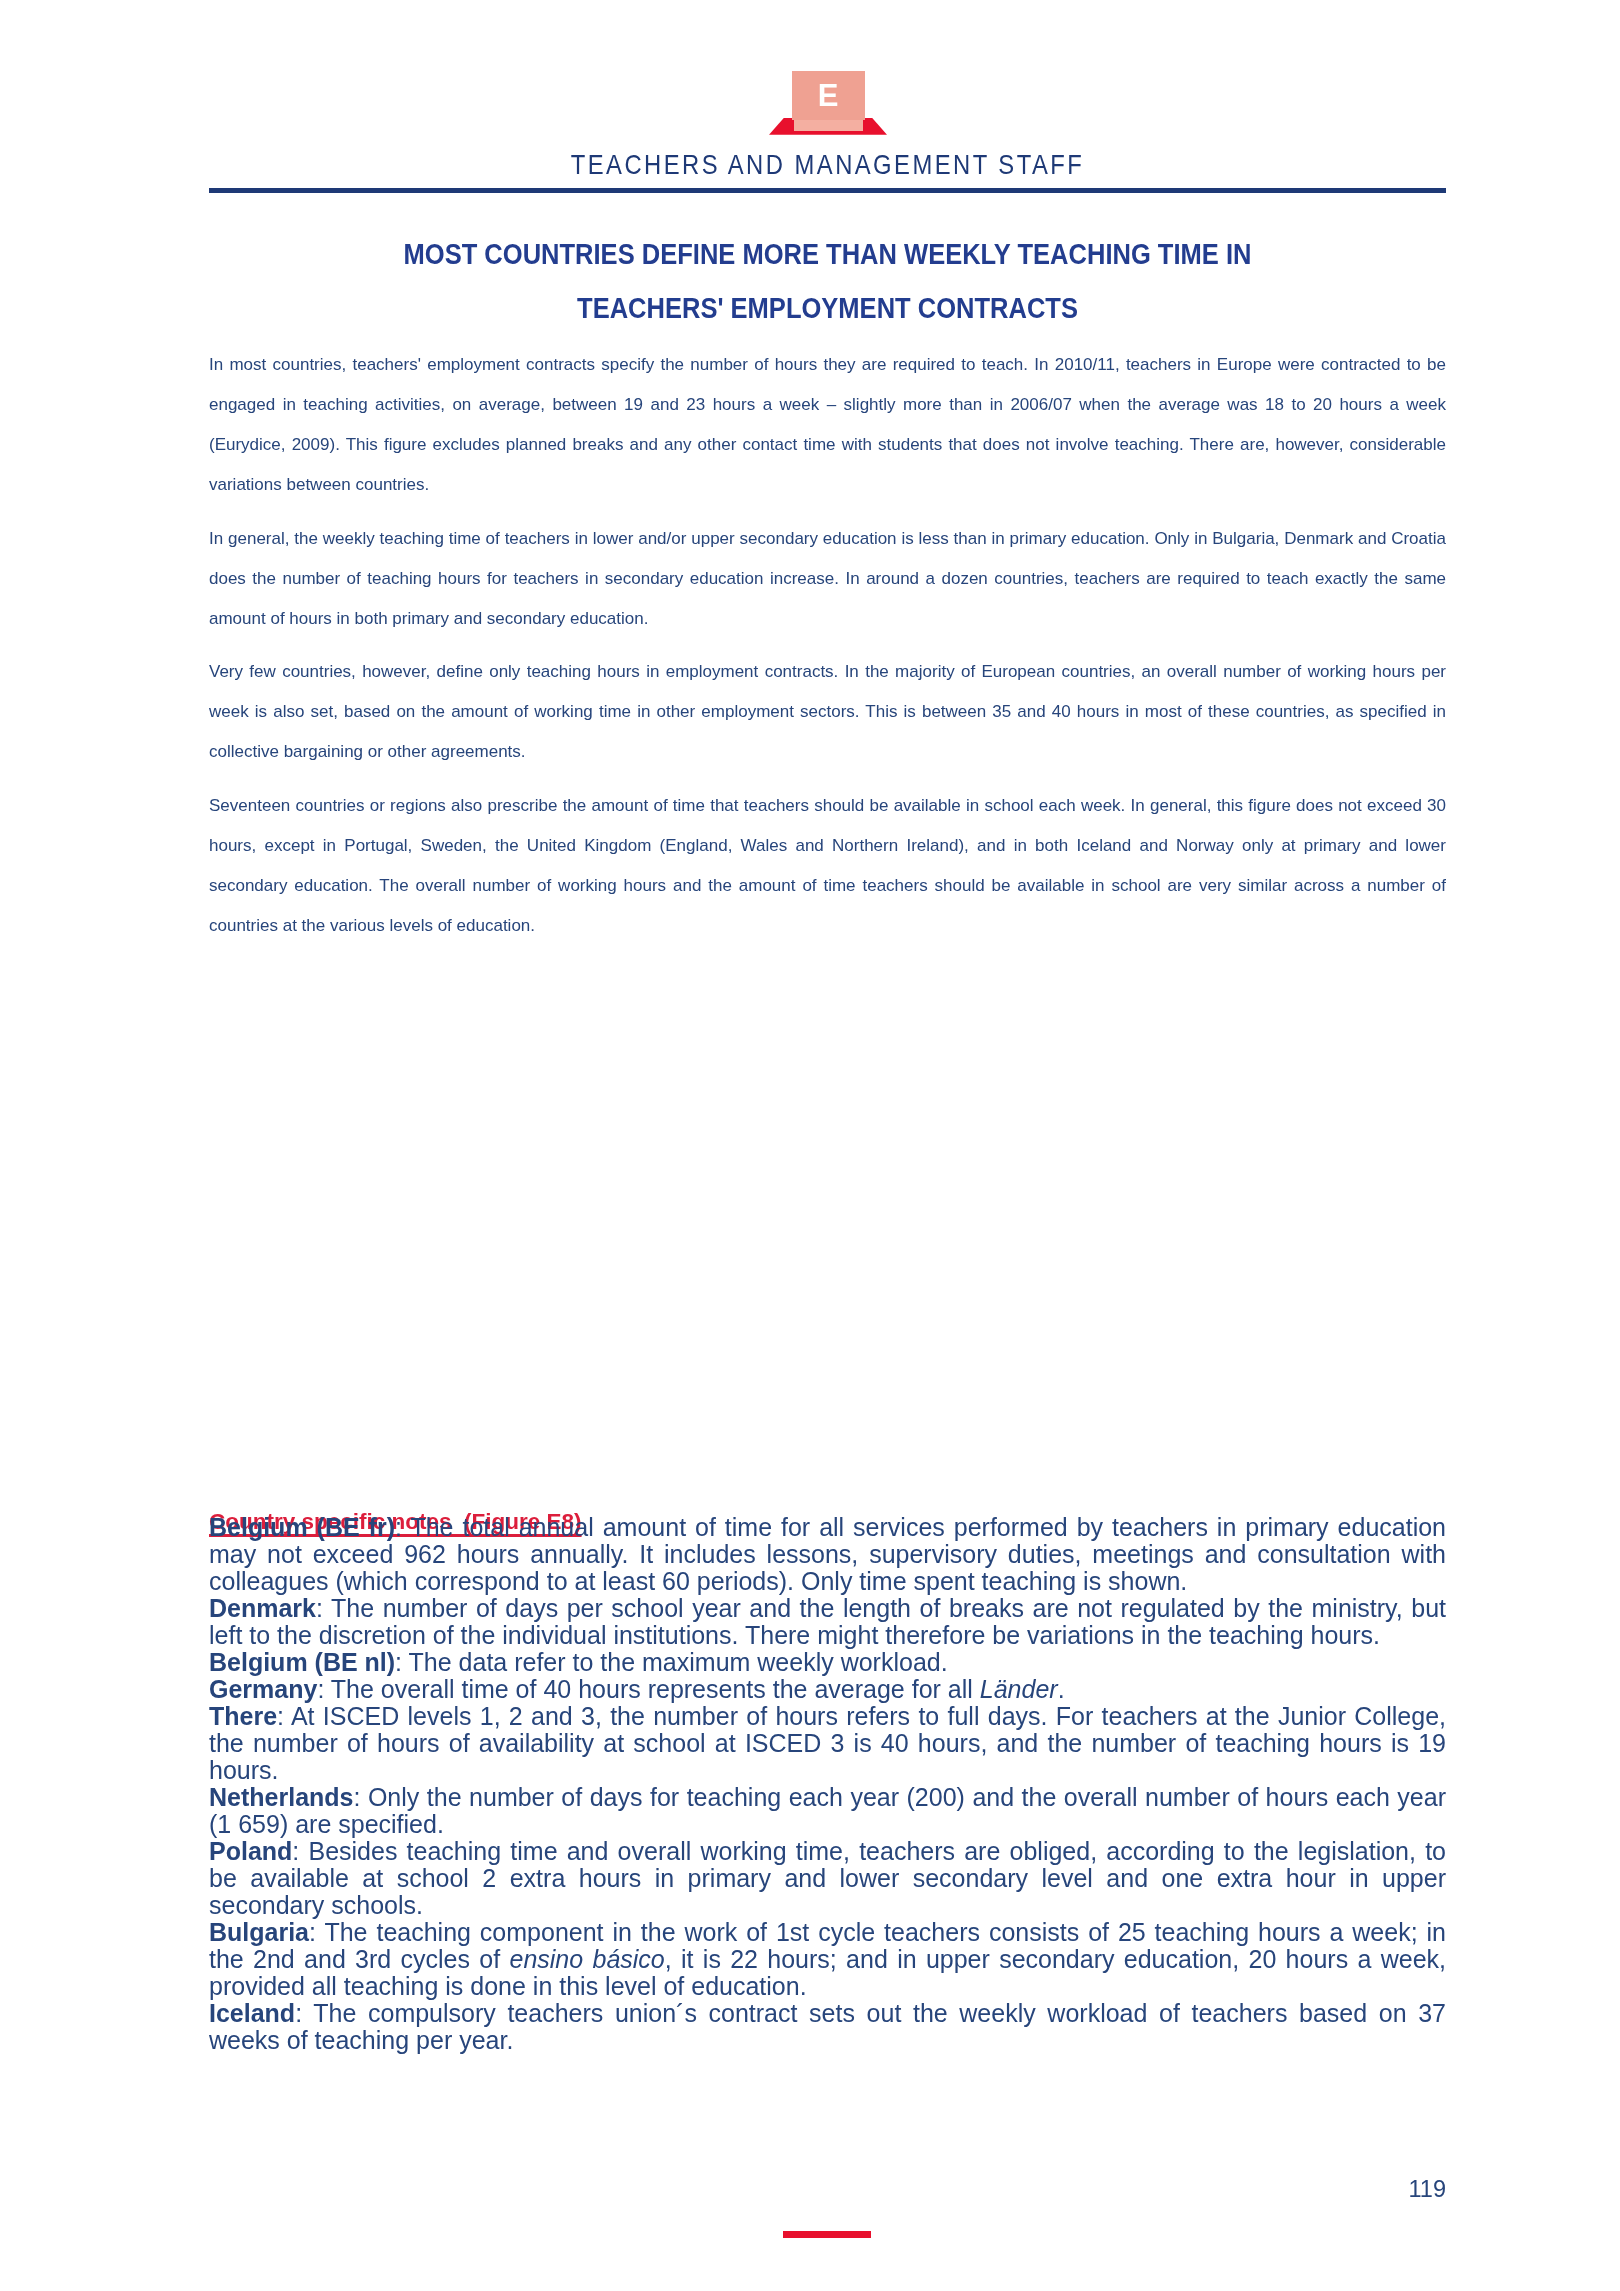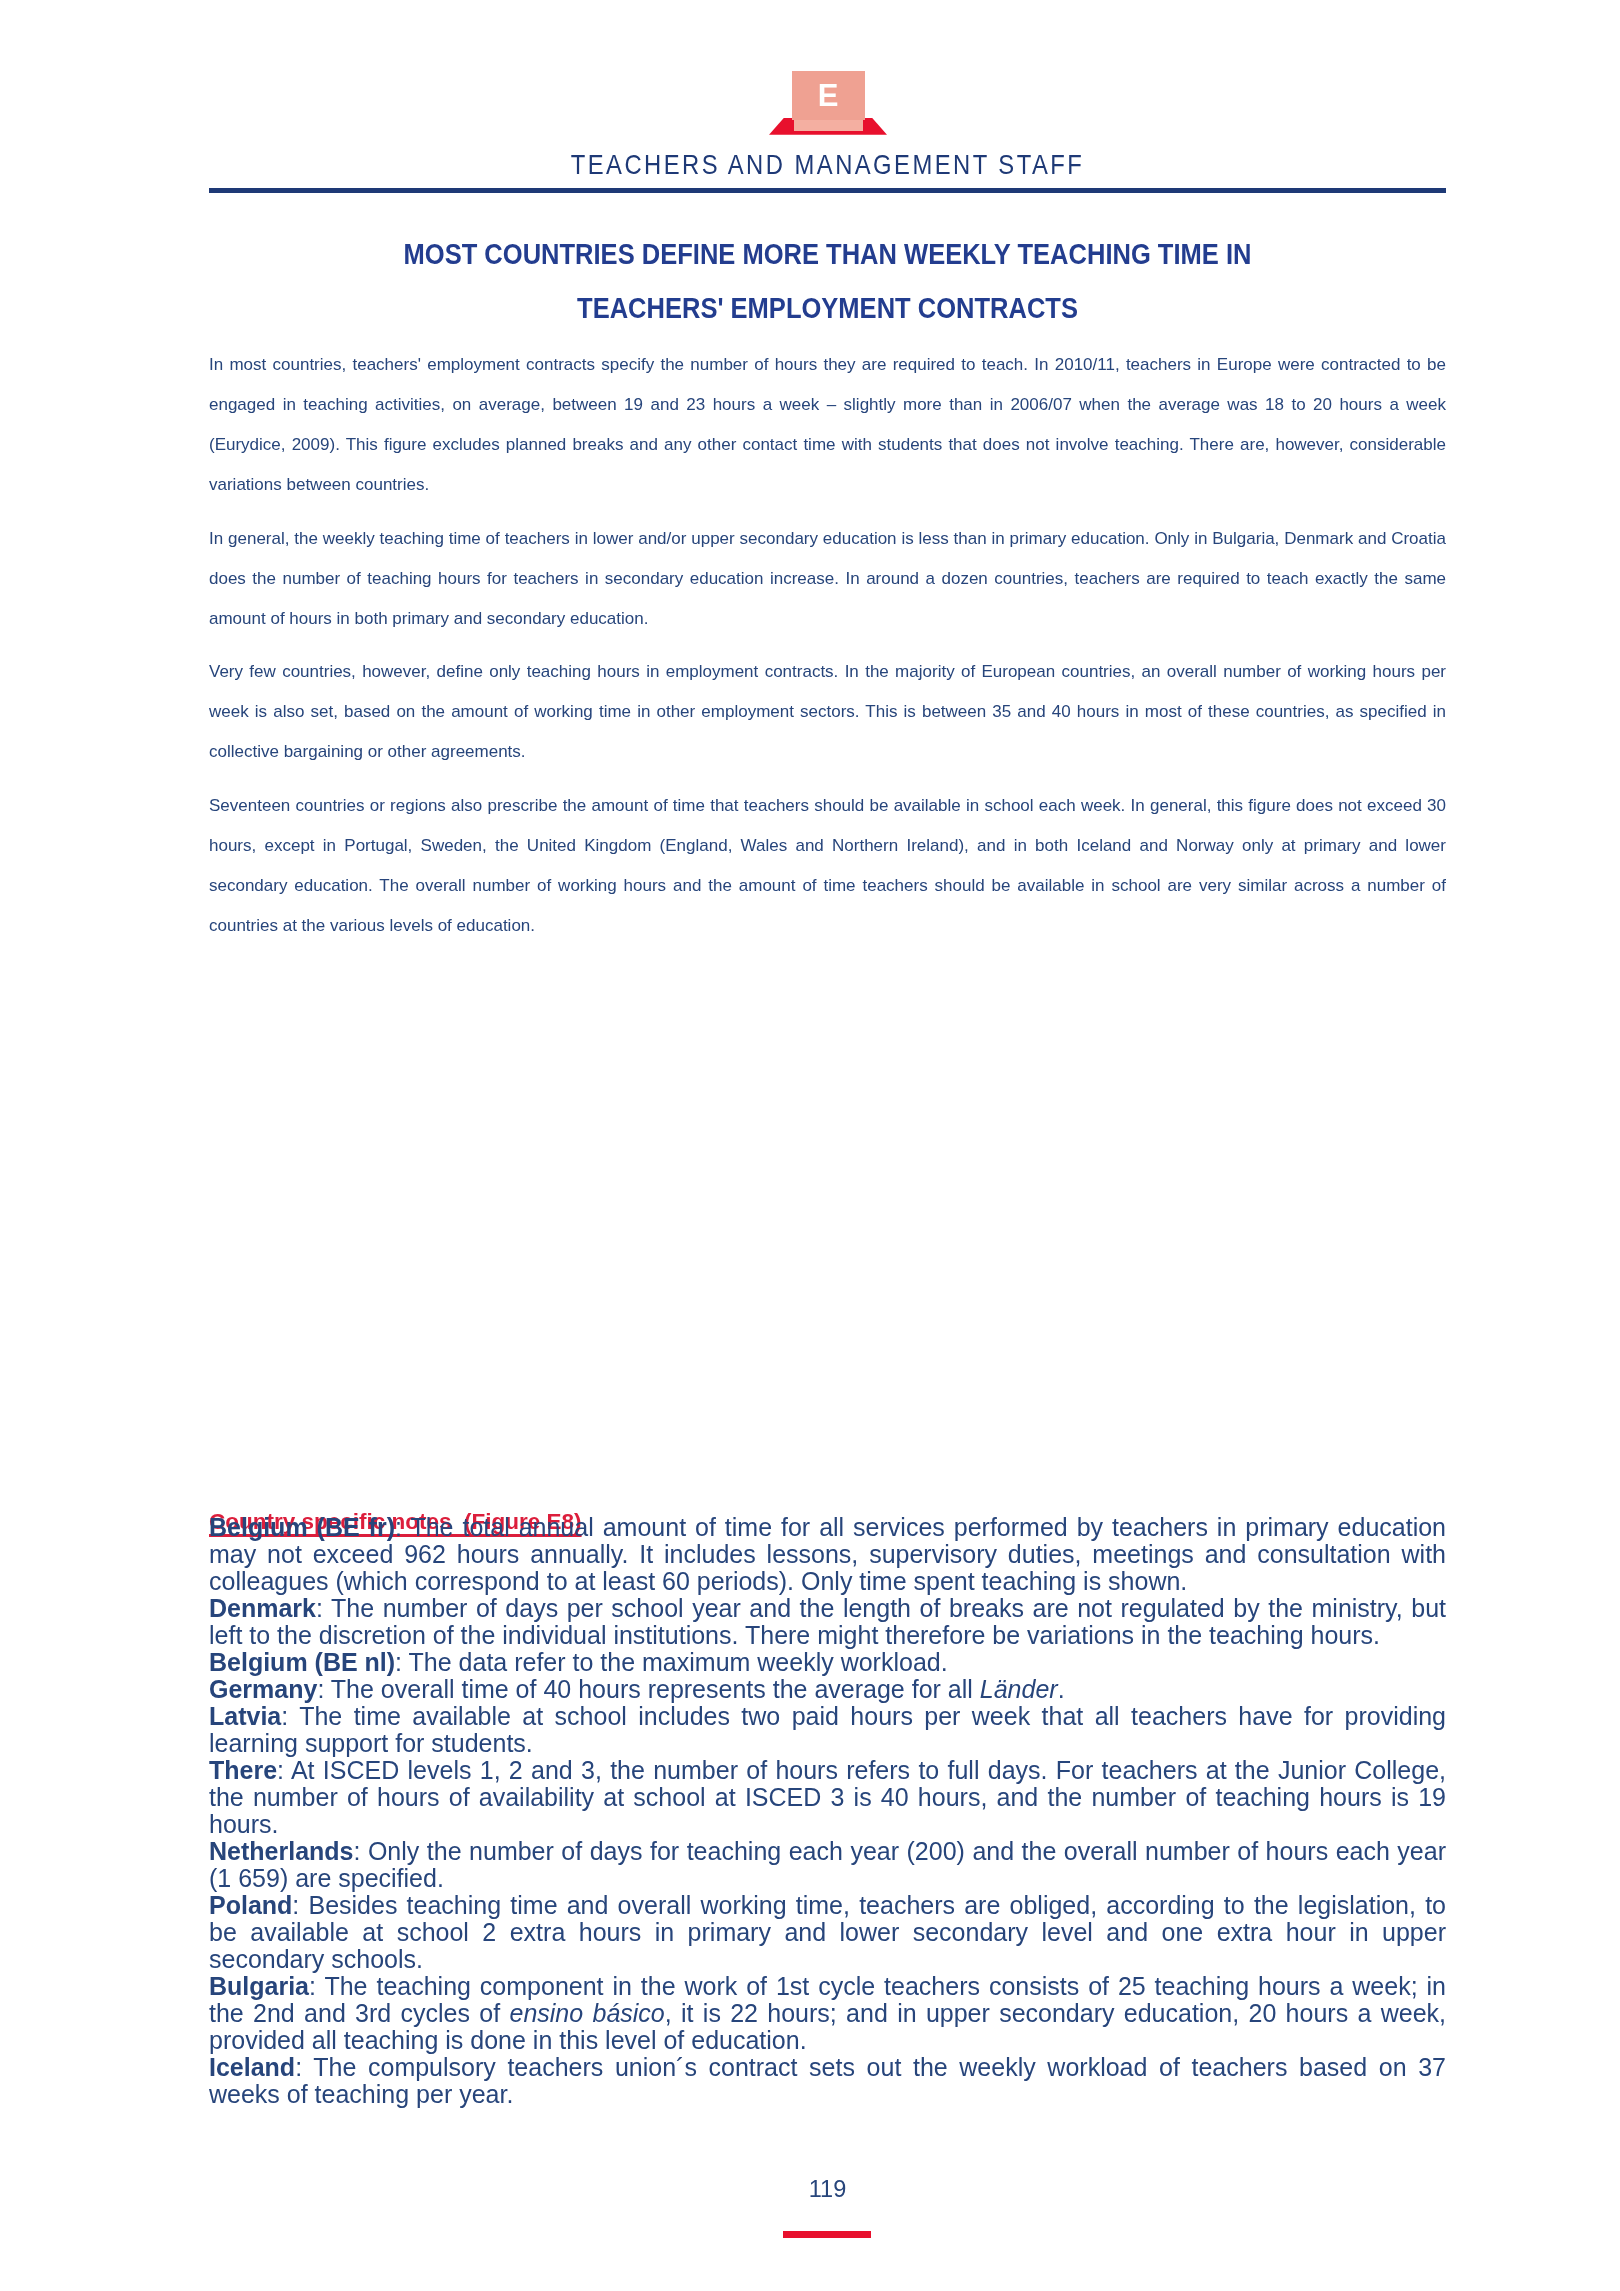--- a/index.html
+++ b/index.html
@@ -136,21 +136,21 @@
   }
   .notes .italic {
     font-style: italic;
   }
   
   .page-number {
     position: absolute;
     top: 2176px;
     left: 0;
     width: 100%;
-    text-align: center;
+    text-align: right;
     font-size: 23.5px;
     color: #27457B;
   }
   .footer-bar {
     position: absolute;
     top: 2231px;
     left: 574px;
     width: 88px;
     height: 6.9px;
     background: #E8102D;
@@ -184,21 +184,20 @@
       <p>Seventeen countries or regions also prescribe the amount of time that teachers should be available in school each week. In general, this figure does not exceed 30 hours, except in Portugal, Sweden, the United Kingdom (England, Wales and Northern Ireland), and in both Iceland and Norway only at primary and lower secondary education. The overall number of working hours and the amount of time teachers should be available in school are very similar across a number of countries at the various levels of education.</p>
     </div>
 
     <div class="notes-heading">Country specific notes  (Figure E8)</div>
 
     <div class="notes">
         <div class="note"><strong>Belgium (BE fr)</strong><span>: The total annual amount of time for all services performed by teachers in primary education may not exceed 962 hours annually. It includes lessons, supervisory duties, meetings and consultation with colleagues (which correspond to at least 60 periods). Only time spent teaching is shown.</span></div>
         <div class="note"><strong>Denmark</strong><span>: The number of days per school year and the length of breaks are not regulated by the ministry, but left to the discretion of the individual institutions. There might therefore be variations in the teaching hours.</span></div>
         <div class="note"><strong>Belgium (BE nl)</strong><span>: The data refer to the maximum weekly workload.</span></div>
         <div class="note"><strong>Germany</strong><span>: The overall time of 40 hours represents the average for all </span><span class="italic">Länder</span><span>.</span></div>
-        <div class="note"><strong>Latvia</strong><span>: The time available at school includes two paid hours per week that all teachers have for providing learning support for students.</span></div>
         <div class="note"><strong>There</strong><span>: At ISCED levels 1, 2 and 3, the number of hours refers to full days. For teachers at the Junior College, the number of hours of availability at school at ISCED 3 is 40 hours, and the number of teaching hours is 19 hours.</span></div>
         <div class="note"><strong>Netherlands</strong><span>: Only the number of days for teaching each year (200) and the overall number of hours each year (1 659) are specified.</span></div>
         <div class="note"><strong>Poland</strong><span>: Besides teaching time and overall working time, teachers are obliged, according to the legislation, to be available at school 2 extra hours in primary and lower secondary level and one extra hour in upper secondary schools.</span></div>
         <div class="note"><strong>Bulgaria</strong><span>: The teaching component in the work of 1st cycle teachers consists of 25 teaching hours a week; in the 2nd and 3rd cycles of </span><span class="italic">ensino básico</span><span>, it is 22 hours; and in upper secondary education, 20 hours a week, provided all teaching is done in this level of education.</span></div>
         <div class="note"><strong>Iceland</strong><span>: The compulsory teachers union´s contract sets out the weekly workload of teachers based on 37 weeks of teaching per year.</span></div>
       </div>
 
     <div class="page-number">119</div>
 
     <div class="footer-bar"></div>

